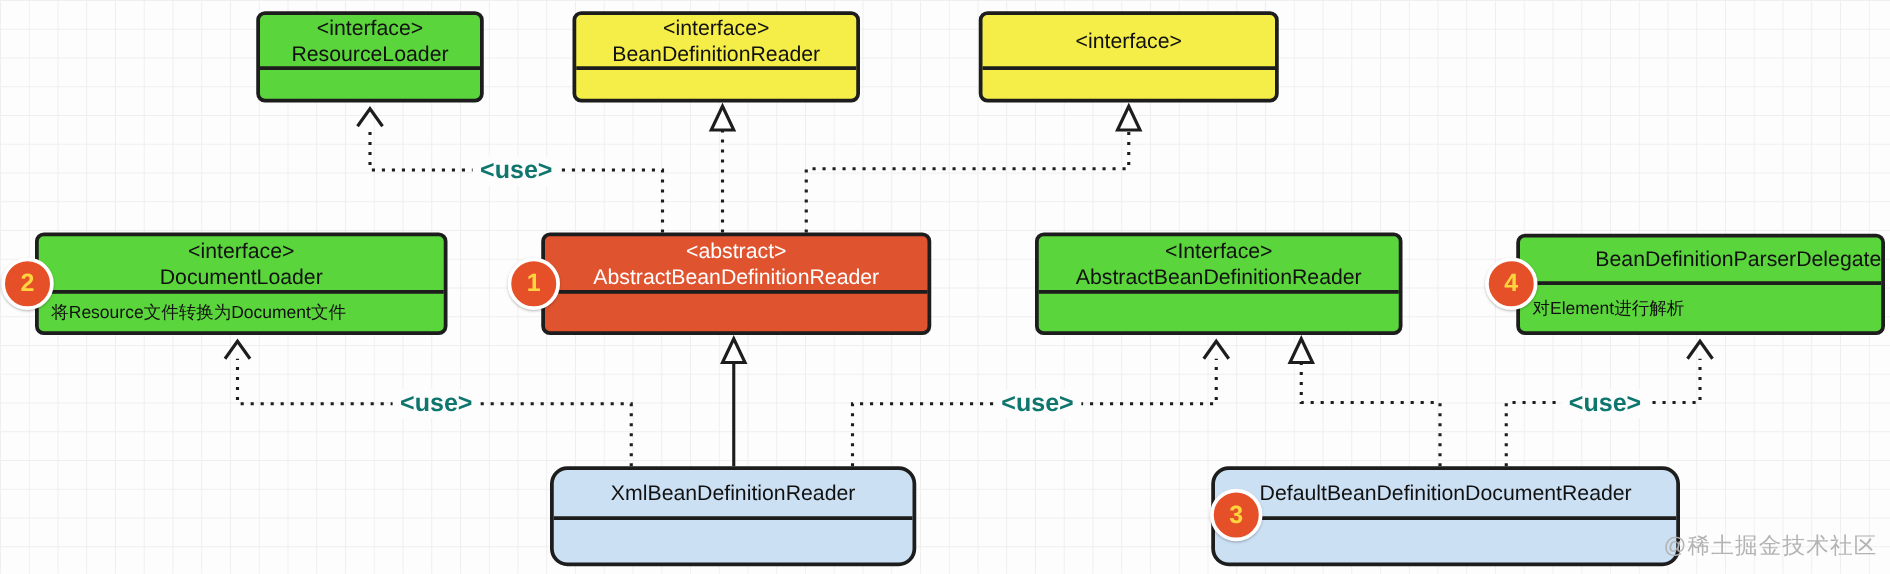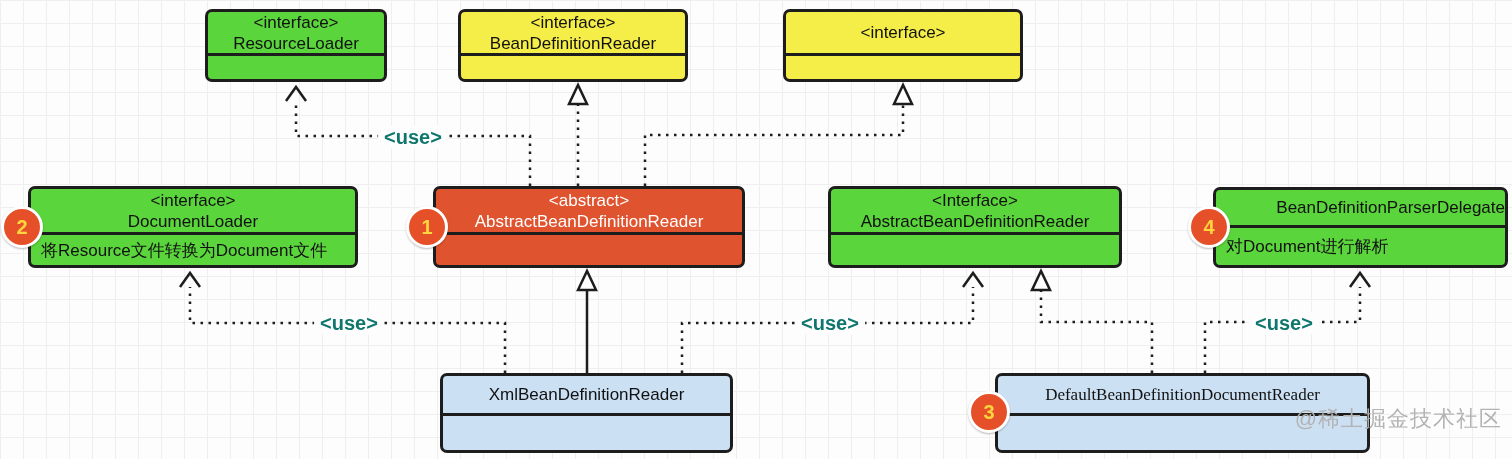--- a/index.html
+++ b/index.html
@@ -27,39 +27,39 @@
     z-index: 2;
     border: 3px solid #1d1d1d;
     border-radius: 7px;
     display: flex;
     flex-direction: column;
     color: #111;
   }
   .green  { background: #5ad53c; }
   .yellow { background: #f5ee49; }
   .red    { background: #e0532f; color: #ffffff; }
-  .blue   { background: #cce0f4; }
+  .blue   { background: #cce0f4; border-radius: 14px; }
 
   .uml-header {
     flex: none;
     border-bottom: 3px solid #1d1d1d;
     display: flex;
     flex-direction: column;
     justify-content: center;
     text-align: center;
     font-size: 17px;
     font-weight: 500;
     line-height: 21px;
   }
   .uml-body {
     flex: 1;
     display: flex;
     align-items: center;
     padding: 0 10px;
-    font-size: 17px;
+    font-size: 14px;
     font-weight: 400;
   }
 
   
   #box-resource-loader            { left: 205px;  top: 9px;   width: 182px; height: 73px; }
   #box-bean-definition-reader     { left: 458px;  top: 9px;   width: 230px; height: 73px; }
   #box-environment-capable        { left: 783px;  top: 9px;   width: 240px; height: 73px; }
   #box-resource-loader .uml-header,
   #box-bean-definition-reader .uml-header,
   #box-environment-capable .uml-header { height: 44px; }
@@ -68,21 +68,21 @@
   #box-abstract-bdr               { left: 433px;  top: 186px; width: 312px; height: 82px; }
   #box-bd-document-reader         { left: 828px;  top: 186px; width: 294px; height: 82px; }
   #box-document-loader .uml-header,
   #box-abstract-bdr .uml-header,
   #box-bd-document-reader .uml-header { height: 46px; }
 
   #box-bd-parser-delegate         { left: 1213px; top: 187px; width: 295px; height: 81px; }
   #box-bd-parser-delegate .uml-header { height: 38px; align-items: flex-end; }
 
   #box-xml-bdr                    { left: 440px;  top: 373px; width: 293px; height: 80px; }
-  #box-default-bddr               { left: 995px;  top: 373px; width: 375px; height: 80px; font-family: Liberation Serif, serif; }
+  #box-default-bddr               { left: 969px;  top: 373px; width: 375px; height: 80px; }
   #box-xml-bdr .uml-header,
   #box-default-bddr .uml-header   { height: 40px; }
 
   .badge {
     position: absolute;
     z-index: 3;
     width: 42px;
     height: 42px;
     border-radius: 50%;
     background: #e65029;
@@ -113,23 +113,23 @@
   }
   #use-1 { left: 413px;  top: 137px; }
   #use-2 { left: 349px;  top: 323px; }
   #use-3 { left: 830px;  top: 323px; }
   #use-4 { left: 1284px; top: 323px; }
 
   .watermark {
     position: absolute;
     z-index: 10;
     right: 10px;
-    top: 404px;
+    top: 424px;
     color: #b3b3b3;
-    font-size: 22px;
+    font-size: 18px;
     letter-spacing: 1px;
   }
 </style>
 </head>
 <body>
 
 <div class="canvas">
 
   <svg class="edges" width="1512" height="459" viewBox="0 0 1512 459">
 
@@ -217,21 +217,21 @@
       <div>&lt;Interface&gt;</div>
       <div>AbstractBeanDefinitionReader</div>
     </div>
     <div class="uml-body"></div>
   </div>
 
   <div class="uml-box green" id="box-bd-parser-delegate">
     <div class="uml-header">
       <div>BeanDefinitionParserDelegate</div>
     </div>
-    <div class="uml-body">对Document进行解析</div>
+    <div class="uml-body">对Element进行解析</div>
   </div>
 
   <div class="uml-box blue" id="box-xml-bdr">
     <div class="uml-header">
       <div>XmlBeanDefinitionReader</div>
     </div>
     <div class="uml-body"></div>
   </div>
 
   <div class="uml-box blue" id="box-default-bddr">

